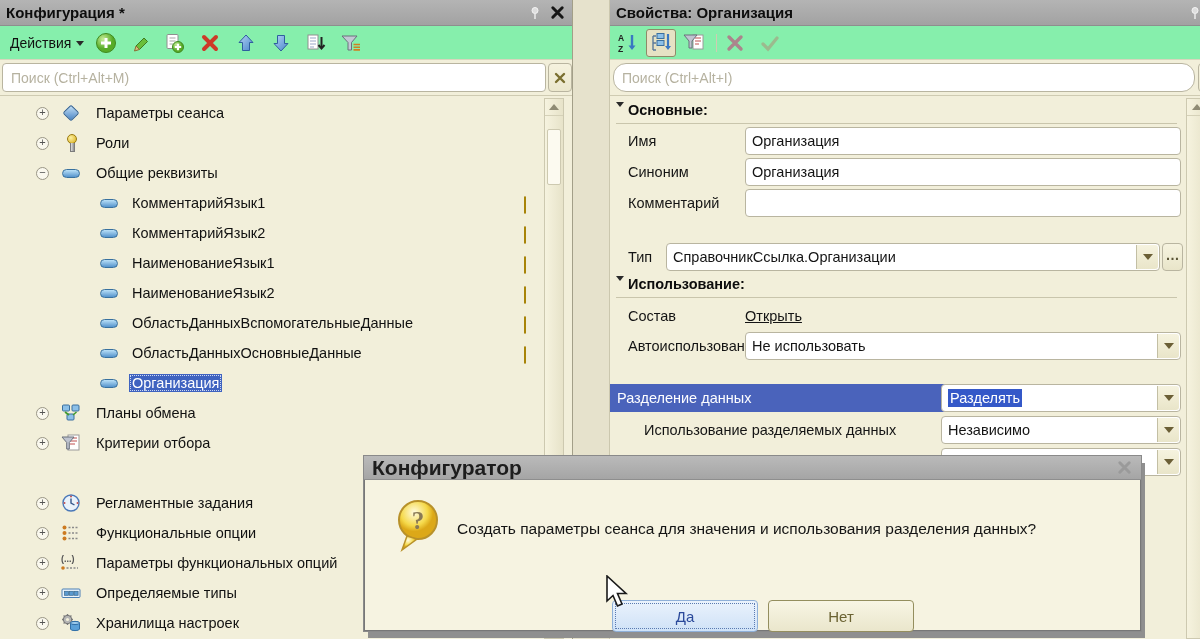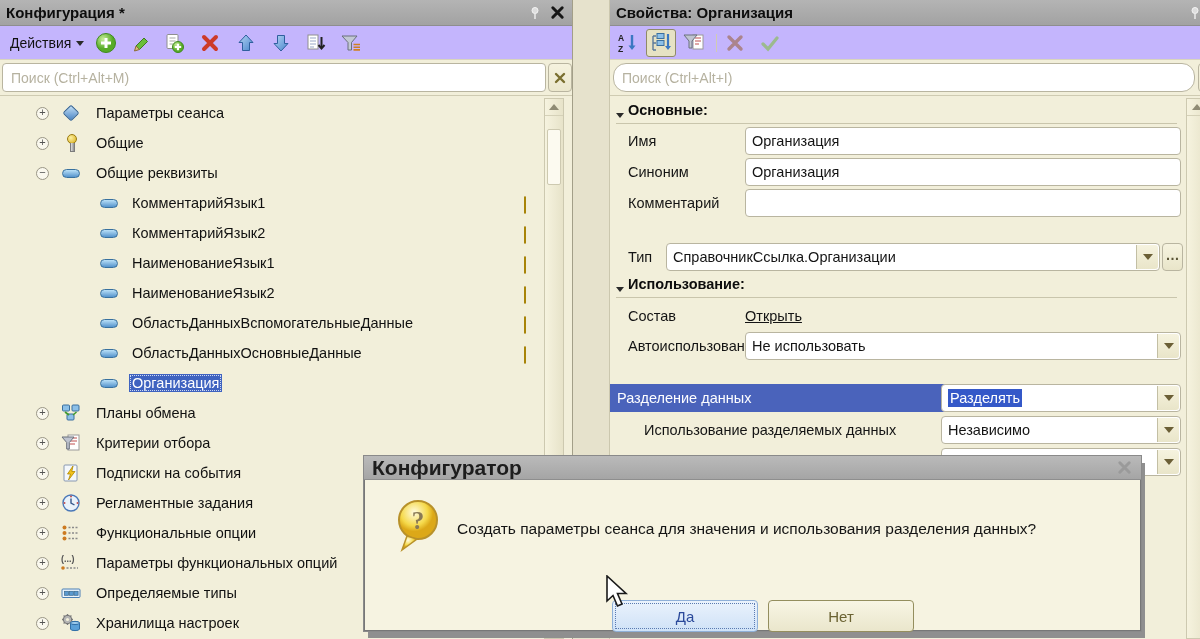--- a/index.html
+++ b/index.html
@@ -13,21 +13,21 @@
   .right-panel { left:577px; width:623px; border-left:1px solid #cbc7ae;margin-left:32px; }
 
   .titlebar { position:absolute; left:0; right:0; top:0; height:26px;
     background:linear-gradient(#b4b4b4,#a2a2a2); border-bottom:1px solid #8e8e8e;
     display:flex; align-items:center; padding:0 6px; }
   .titlebar .tt { font-weight:bold; font-size:15px; color:#0d0d0d; }
   .tb-sp { flex:1; }
   .tb-btn { width:18px; height:18px; display:flex; align-items:center; justify-content:center; margin-left:4px; }
 
   .toolbar { position:absolute; left:0; right:0; top:26px; height:34px;
-    background:#c4b5fd; border-bottom:1px solid #d9d5bd; }
+    background:#86efac; border-bottom:1px solid #d9d5bd; }
   .tb-ic { position:absolute; top:5px; width:24px; height:24px; display:flex; align-items:center; justify-content:center; }
   .tb-ic.pressed { background:#e6e2c4; border:1px solid #8f8a68; border-radius:3px; }
   .tb-sep { position:absolute; top:8px; width:1px; height:18px; background:#d0ccb2; }
 
   .actions-btn { position:absolute; left:6px; top:5px; height:24px; display:flex; align-items:center; gap:5px; padding:0 4px; }
   .caret-down { width:0; height:0; border-left:4px solid transparent; border-right:4px solid transparent; border-top:5px solid #2a2a2a; }
 
   .searchrow { position:absolute; left:0; right:0; top:60px; height:36px; border-bottom:1px solid #cfcbb2; }
   .search-input { position:absolute; left:2px; top:3px; height:29px; background:#fff;
     border:1px solid #b9b5a0; border-radius:4px; padding:0 8px; font-size:14px; color:#222;
@@ -54,21 +54,21 @@
   .i-pill { width:18px; height:9px; border-radius:5px; background:linear-gradient(#b9e0f8,#5694cc); border:1px solid #38719f; }
   .i-diamond { width:12px; height:12px; transform:rotate(45deg); background:linear-gradient(135deg,#c4e0f6,#4a85c5); border:1px solid #2d5f96; border-radius:2px; }
   .i-key { width:20px; height:20px; position:relative; }
   .i-key::before { content:""; position:absolute; left:6px; top:1px; width:8px; height:8px; border-radius:50%;
     background:radial-gradient(circle at 35% 35%, #fdf0a0, #d8ad18); border:1px solid #9a7a10; }
   .i-key::after { content:""; position:absolute; left:8.5px; top:10px; width:3px; height:8px;
     background:linear-gradient(90deg,#e0e0e0,#8f8f8f); border:1px solid #7c7c7c; border-top:none; }
   .cube { width:11px; height:11px; background:linear-gradient(#f6d84a,#dcae10); border:1px solid #a88408; border-radius:1px; }
 
   
-  .sec-head { position:absolute; left:6px; display:flex; align-items:flex-end; gap:4px; font-weight:bold; font-size:14.5px; color:#0d0d0d; }
+  .sec-head { position:absolute; left:6px; display:flex; align-items:flex-start; gap:4px; font-weight:bold; font-size:14.5px; color:#0d0d0d; }
   .sec-tri { width:0; height:0; border-left:4px solid transparent; border-right:4px solid transparent; border-top:5px solid #2a2a2a; }
   .sec-line { position:absolute; left:6px; width:561px; height:1px; background:#c9c5ac; }
   .plabel { position:absolute; font-size:14.5px; color:#141414; line-height:28px; white-space:nowrap; overflow:hidden; }
   .pfield { position:absolute; height:28px; background:#fff; border:1px solid #b9b5a0; border-radius:4px;
     font-size:14.5px; line-height:26px; padding:0 6px; color:#141414; white-space:nowrap; overflow:hidden; }
   .combo { position:absolute; height:28px; background:#fff; border:1px solid #b9b5a0; border-radius:4px;
     font-size:14.5px; line-height:26px; padding:0 26px 0 6px; color:#141414; white-space:nowrap; overflow:hidden; }
   .combo .dd { position:absolute; right:1px; top:1px; bottom:1px; width:22px;
     background:linear-gradient(#f6f3df,#e9e5c9); border-left:1px solid #c3bfa4; border-radius:0 3px 3px 0;
     display:flex; align-items:center; justify-content:center; }
@@ -208,21 +208,21 @@
         <span class="ticon">
             <span class="i-diamond"></span>
           </span>
         <span class="tlabel">Параметры сеанса</span>
       </div>
       <div class="trow lvl1" style="top:30px">
         <span class="exp plus"></span>
         <span class="ticon">
             <span class="i-key"></span>
           </span>
-        <span class="tlabel">Общие</span>
+        <span class="tlabel">Роли</span>
       </div>
       <div class="trow lvl1" style="top:60px">
         <span class="exp minus"></span>
         <span class="ticon">
             <span class="i-pill"></span>
           </span>
         <span class="tlabel">Общие реквизиты</span>
       </div>
       <div class="trow lvl2" style="top:90px">
         <span class="ticon">
@@ -288,30 +288,20 @@
       <div class="trow lvl1" style="top:330px">
         <span class="exp plus"></span>
         <span class="ticon">
           <svg width="20" height="20" viewBox="0 0 20 20">
               <rect x="7" y="2" width="11" height="15" fill="#fff" stroke="#9a9a9a"></rect>
               <path d="M9 5 H16 M9 8 H16 M9 11 H14" stroke="#c05050" stroke-width="1.1"></path>
               <polygon points="1,4 13,4 8.3,9.5 8.3,16 5.7,16 5.7,9.5" fill="#bfc4d0" stroke="#6a707c"></polygon>
             </svg>
         </span>
         <span class="tlabel">Критерии отбора</span>
-      </div>
-      <div class="trow lvl1" style="top:360px">
-        <span class="exp plus"></span>
-        <span class="ticon">
-          <svg width="20" height="20" viewBox="0 0 20 20">
-              <rect x="3" y="2" width="13" height="16" rx="1" fill="#f4f8fc" stroke="#8898b0"></rect>
-              <polygon points="12,3 6.5,11 9.5,11 7.5,17 14,8.5 10.8,8.5" fill="#f2c21c" stroke="#b08800" stroke-width="0.8"></polygon>
-            </svg>
-        </span>
-        <span class="tlabel">Подписки на события</span>
       </div>
       <div class="trow lvl1" style="top:390px">
         <span class="exp plus"></span>
         <span class="ticon">
           <svg width="20" height="20" viewBox="0 0 20 20">
               <circle cx="10" cy="10" r="8" fill="#eaf2fa" stroke="#4a78b8" stroke-width="1.4"></circle>
               <path d="M10 5.5 V10 L13.5 12" stroke="#35588c" stroke-width="1.4" fill="none"></path>
               <circle cx="10" cy="3.5" r="1" fill="#c05050"></circle>
               <circle cx="16.5" cy="10" r="1" fill="#c05050"></circle>
               <circle cx="3.5" cy="10" r="1" fill="#c05050"></circle>

